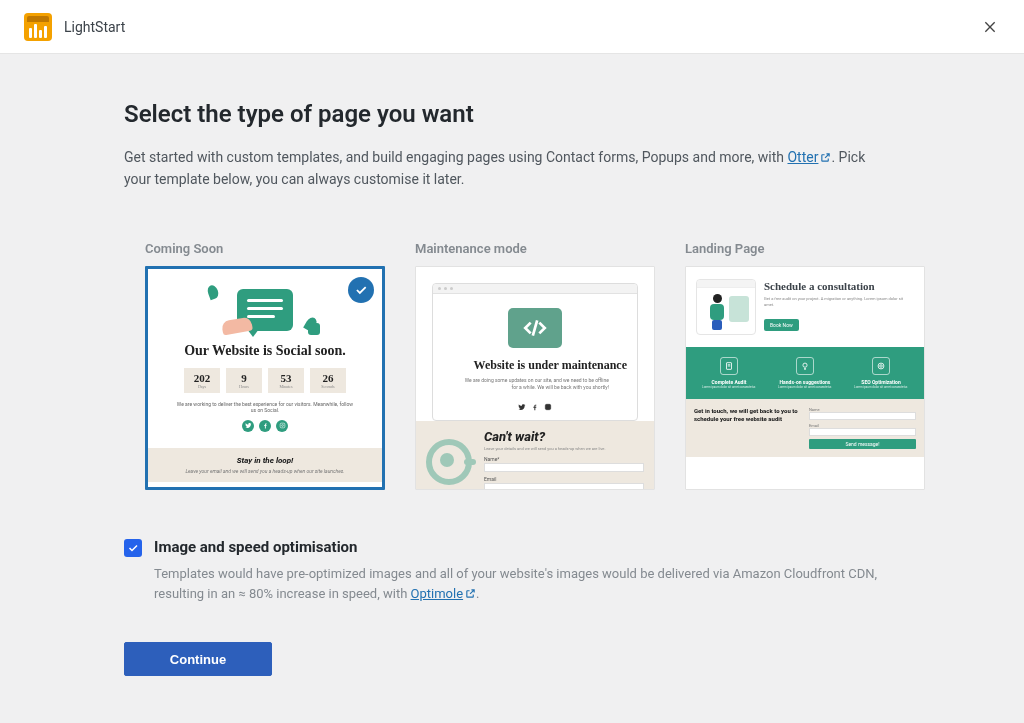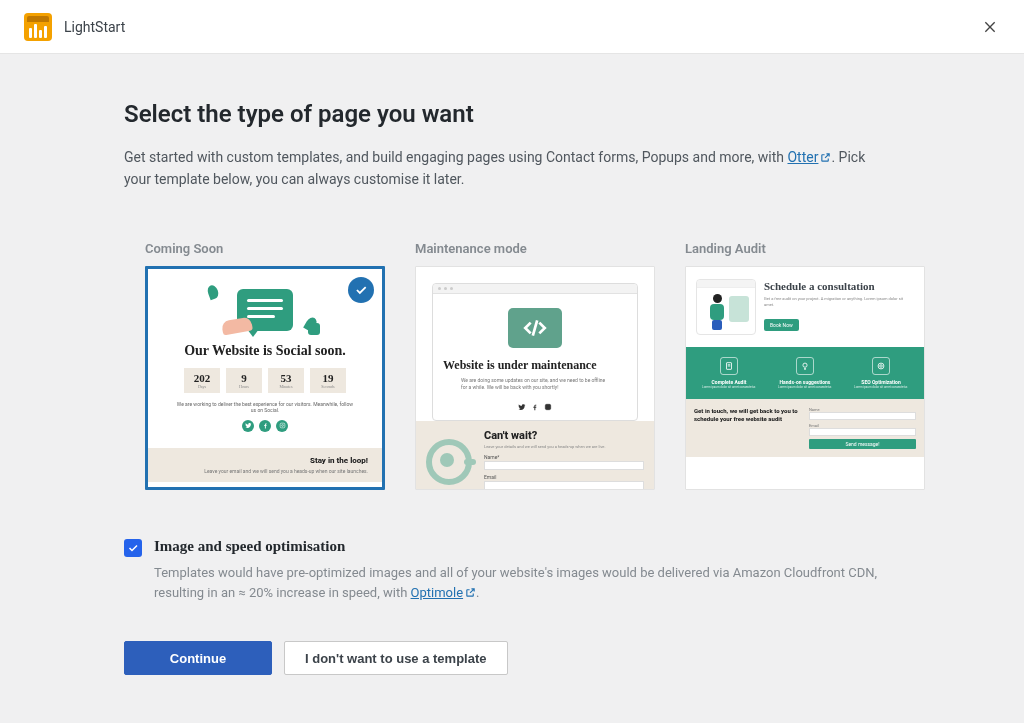--- a/index.html
+++ b/index.html
@@ -70,43 +70,43 @@
   .cs-sq{position:absolute; right:50px; bottom:2px; width:12px; height:12px; background:#2f9d7f; border-radius:3px;}
   .cs-head{ font-weight:800; font-size:14px; line-height:1.2; margin:6px 0 8px; color:#222; font-family: Georgia, serif;}
   .cs-counts{ display:flex; justify-content:center; gap:6px; margin-bottom:8px;}
   .cs-counts .c{ background:#eee8df; width:36px; padding:4px 0;font-family:Liberation Serif, serif; }
   .cs-counts .c b{ display:block; font-size:11px; font-weight:800; color:#222;}
   .cs-counts .c span{ display:block; font-size:4px; color:#888;}
   .cs-sub{ font-size:5px; color:#666; margin:0 14px 6px; line-height:1.3;}
   .cs-soc{ display:flex; justify-content:center; gap:5px; margin-bottom:8px;}
   .cs-soc span{ width:12px; height:12px; border-radius:50%; background:#2f9d7f; display:inline-flex; align-items:center; justify-content:center;}
   .cs-soc svg{width:7px;height:7px;fill:#fff;}
-  .cs-loop{ background:#eee8df; padding:8px 14px; text-align:right;}
+  .cs-loop{ background:#eee8df; padding:8px 14px; text-align:center;font-style:italic;}
   .cs-loop b{ font-size:8px; font-weight:800; color:#222; display:block; margin-bottom:3px;}
   .cs-loop span{ font-size:5px; color:#777; display:block; line-height:1.2;}
 
   
   .mm-browser{ margin:16px 16px 0; border:1px solid #ddd; border-radius:4px; }
   .mm-chrome{ height:10px; background:#f3f3f3; border-bottom:1px solid #e2e2e2; border-radius:4px 4px 0 0; display:flex; align-items:center; padding-left:5px; gap:3px;}
   .mm-chrome span{width:3px;height:3px;border-radius:50%;background:#ccc;}
-  .mm-body{ padding:14px 10px 10px; text-align:left;}
+  .mm-body{ padding:14px 10px 10px; text-align:right;}
   .mm-code{ width:54px; height:40px; background:#60a28c; border-radius:5px; margin:0 auto 10px; display:flex; align-items:center; justify-content:center;}
   .mm-code svg{ width:26px; height:26px; }
   .mm-head{ font-weight:800; font-size:12px; line-height:1.2; color:#222; font-family:Georgia,serif;}
   .mm-sub{ font-size:5px; color:#777; margin:5px 18px 6px; line-height:1.3;}
   .mm-soc{ display:flex; justify-content:center; gap:5px; margin-bottom:6px;}
   .mm-soc span{width:8px;height:8px;display:inline-block;}
   .mm-soc svg{width:8px;height:8px;fill:#333;}
   .mm-wait{ background:#eee8df; display:flex; padding:8px 10px; height:76px; position:relative; overflow:hidden;}
   .mm-at{ width:46px; height:46px; position:relative; margin-top:10px;}
   .mm-at .ring{ width:46px;height:46px;border:6px solid #9fc8b8;border-radius:50%; }
   .mm-at .dot{ position:absolute; top:14px; left:14px; width:14px;height:14px;background:#9fc8b8;border-radius:50%;}
   .mm-at .tail{ position:absolute; right:-4px; top:20px; width:12px; height:6px; background:#9fc8b8; border-radius:3px;}
   .mm-form{ flex:1; padding-left:12px; font-size:5px; color:#555;}
-  .mm-form b{ font-size:11px; font-weight:800; color:#222; display:block; margin-bottom:2px;}
+  .mm-form b{ font-size:13px; font-weight:800; color:#222; display:block; margin-bottom:2px;font-style:italic;}
   .mm-form .desc{ font-size:4px; color:#888; margin-bottom:5px;}
   .mm-form label{ display:block; font-size:5px; color:#555; margin-bottom:1px;}
   .mm-form .inp{ height:9px; background:#fff; border:1px solid #ddd; margin-bottom:4px;}
 
   
   .lp-top{ display:flex; padding:12px 10px; gap:8px; }
   .lp-ill{ width:60px; height:56px; border:1px solid #e5e5e5; border-radius:4px; position:relative; background:#fff;}
   .lp-ill::before{content:"";position:absolute;top:0;left:0;right:0;height:7px;background:#f4f4f4;border-bottom:1px solid #eee;border-radius:4px 4px 0 0;}
   .lp-person{ position:absolute; left:10px; top:14px; width:20px; height:36px;}
   .lp-person .head{width:9px;height:9px;background:#222;border-radius:50%;margin:0 auto;}
@@ -127,21 +127,21 @@
   .lp-contact .l{flex:1; font-size:6px; font-weight:800; color:#222; line-height:1.25;}
   .lp-contact .r{flex:1;}
   .lp-contact label{display:block;font-size:4px;color:#777;}
   .lp-contact .inp{height:8px;background:#fff;border:1px solid #ddd;margin-bottom:3px;}
   .lp-contact .send{height:10px;background:#2f9d7f;color:#fff;font-size:5px;display:flex;align-items:center;justify-content:center;border-radius:1px;}
 
   
   .opt-row { margin-top:48px; display:flex; align-items:flex-start; gap:12px;}
   .opt-check { width:18px; height:18px; background:#2563eb; border-radius:3px; display:flex; align-items:center; justify-content:center; flex-shrink:0; margin-top:1px;}
   .opt-check svg{width:12px;height:12px;}
-  .opt-title{ font-weight:700; font-size:15px; color:#23282d;font-family:Liberation Serif, serif; }
+  .opt-title{ font-weight:700; font-size:15px; color:#23282d; }
   .opt-desc{ font-size:13px; color:#848a90; margin-top:8px; line-height:1.55; max-width:740px;}
   .opt-desc a{ color:#2271b1; text-decoration:underline;}
 
   
   .btn-row{ margin-top:38px; display:flex; gap:12px;}
   .btn{ font-size:13px; font-weight:600; padding:0 20px; height:34px; display:inline-flex; align-items:center; justify-content:center; cursor:pointer; border-radius:2px;}
   .btn-primary{ background:#2d5fbb; color:#fff; border:1px solid #2d5fbb; min-width:148px;}
   .btn-secondary{ background:#fff; color:#3c434a; border:1px solid #c8c8c8;}
 
   .ext-svg{width:11px;height:11px;vertical-align:-1px;margin-left:2px;}
@@ -209,21 +209,21 @@
               </div>
             <div class="c">
                 <b>9</b>
                 <span>Hours</span>
               </div>
             <div class="c">
                 <b>53</b>
                 <span>Minutes</span>
               </div>
             <div class="c">
-                <b>19</b>
+                <b>26</b>
                 <span>Seconds</span>
               </div>
           </div>
           <div class="cs-sub">We are working to deliver the best experience for our visitors. Meanwhile, follow us on Social.</div>
           <div class="cs-soc">
             <span>
                 <svg viewBox="0 0 24 24">
                   <path d="M22 5.8c-.8.4-1.6.6-2.5.7.9-.5 1.6-1.4 1.9-2.4-.8.5-1.8.9-2.8 1.1C17.8 4.3 16.7 3.8 15.5 3.8c-2.3 0-4.2 1.9-4.2 4.2 0 .3 0 .6.1 1C7.7 8.8 4.6 7.1 2.5 4.6c-.4.6-.6 1.4-.6 2.2 0 1.5.7 2.8 1.9 3.5-.7 0-1.4-.2-1.9-.5v.1c0 2 1.4 3.7 3.4 4.1-.4.1-.7.2-1.1.2-.3 0-.5 0-.8-.1.5 1.7 2.1 2.9 4 2.9-1.5 1.1-3.3 1.8-5.3 1.8H1.5c1.9 1.2 4.1 1.9 6.5 1.9 7.8 0 12-6.4 12-12v-.5c.8-.6 1.5-1.3 2-2.2z"></path>
                 </svg>
               </span>
@@ -292,21 +292,21 @@
             <label>Name*</label>
             <div class="inp"></div>
             <label>Email</label>
             <div class="inp"></div>
           </div>
         </div>
       </div>
     </div>
 
     <div class="tpl-col">
-      <div class="tpl-label">Landing Audit</div>
+      <div class="tpl-label">Landing Page</div>
       <div class="tpl-card">
         <div class="lp-top">
           <div class="lp-ill">
             <div class="lp-person">
                 <div class="head"></div>
                 <div class="body"></div>
                 <div class="legs"></div>
               </div>
             <div class="lp-board"></div>
           </div>
@@ -365,26 +365,25 @@
 
   <div class="opt-row">
     <div class="opt-check">
       <svg viewBox="0 0 24 24" fill="none" stroke="#fff" stroke-width="3">
           <path d="M5 12l5 5L20 7"></path>
         </svg>
     </div>
     <div>
       <div class="opt-title">Image and speed optimisation</div>
       <div class="opt-desc">
-        <span>Templates would have pre-optimized images and all of your website's images would be delivered via Amazon Cloudfront CDN, resulting in an ≈ 20% increase in speed, with </span>
+        <span>Templates would have pre-optimized images and all of your website's images would be delivered via Amazon Cloudfront CDN, resulting in an ≈ 80% increase in speed, with </span>
         <a href="#"><span>Optimole</span><svg class="ext-svg" viewBox="0 0 24 24" fill="none" stroke="#2271b1" stroke-width="2.5">
               <path d="M14 4h6v6M20 4l-9 9M18 14v5a1 1 0 0 1-1 1H5a1 1 0 0 1-1-1V7a1 1 0 0 1 1-1h5"></path>
             </svg></a><span>.</span>
       </div>
     </div>
   </div>
 
   <div class="btn-row">
     <button class="btn btn-primary">Continue</button>
-    <button class="btn btn-secondary">I don't want to use a template</button>
   </div>
 
 </div>
 
 </body></html>

